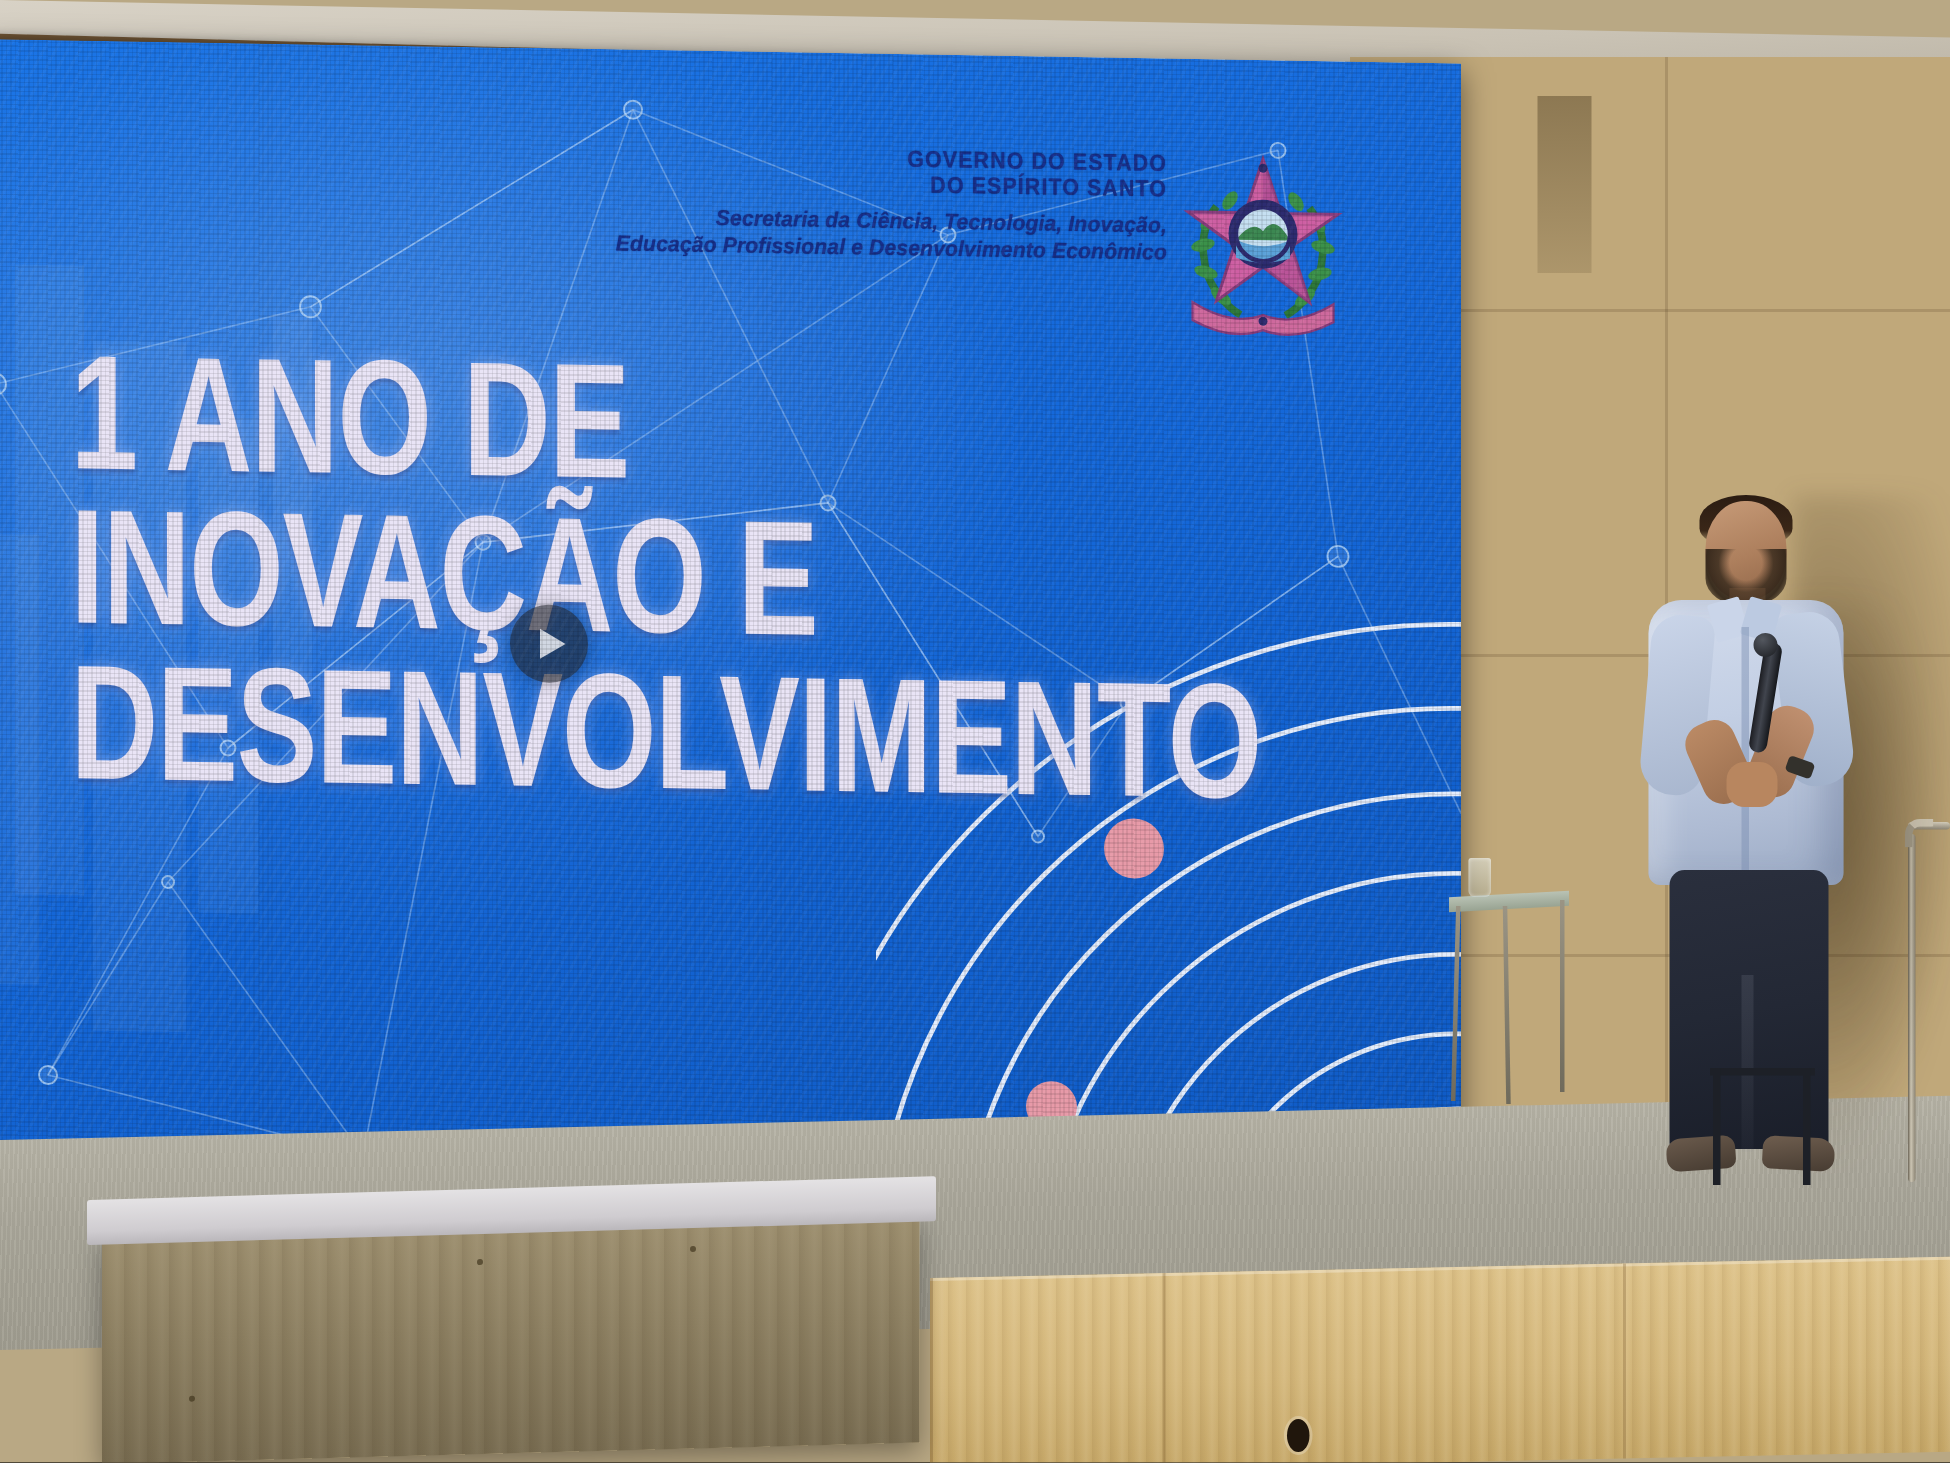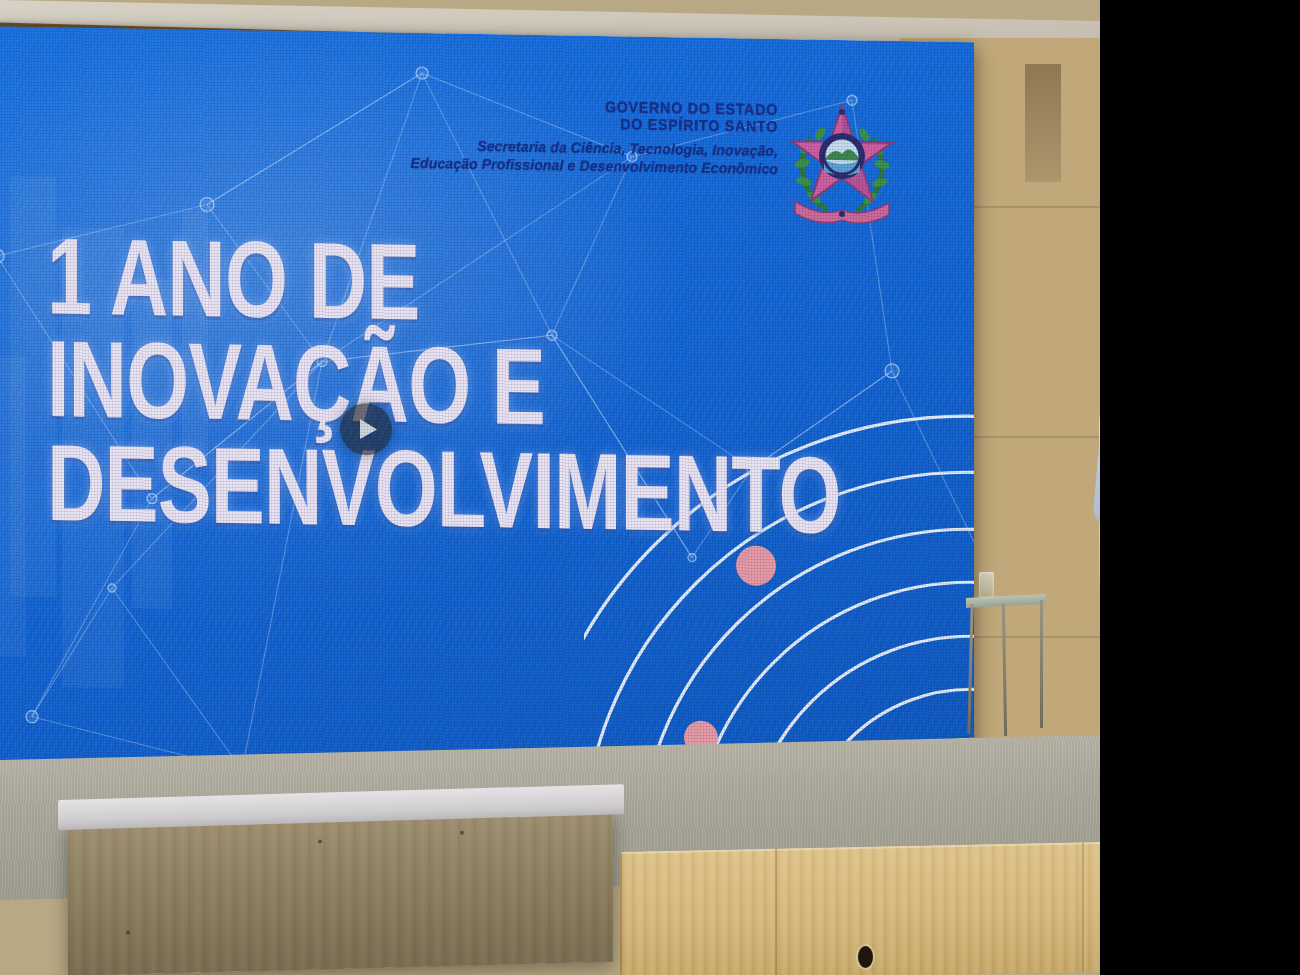--- a/index.html
+++ b/index.html
@@ -1,20 +1,20 @@
 <!DOCTYPE html>
 <html><head>
 <meta charset="utf-8">
 <style>
   html,body{margin:0;padding:0;background:#000;}
   body{font-family:"Liberation Sans",sans-serif;}
 
   #stage{
     position:relative;
-    width:1100px;height:975px;
+    width:1300px;height:975px;
     overflow:hidden;
     background:#b9a884;
   }
 
   
   .ceiling{
     position:absolute;left:0;top:0;width:1300px;height:46px;
     background:linear-gradient(175deg,#d8d2c6 0%,#c9c2b4 60%,#b9b2a3 100%);
     transform:skewY(1.1deg);transform-origin:left top;
   }

